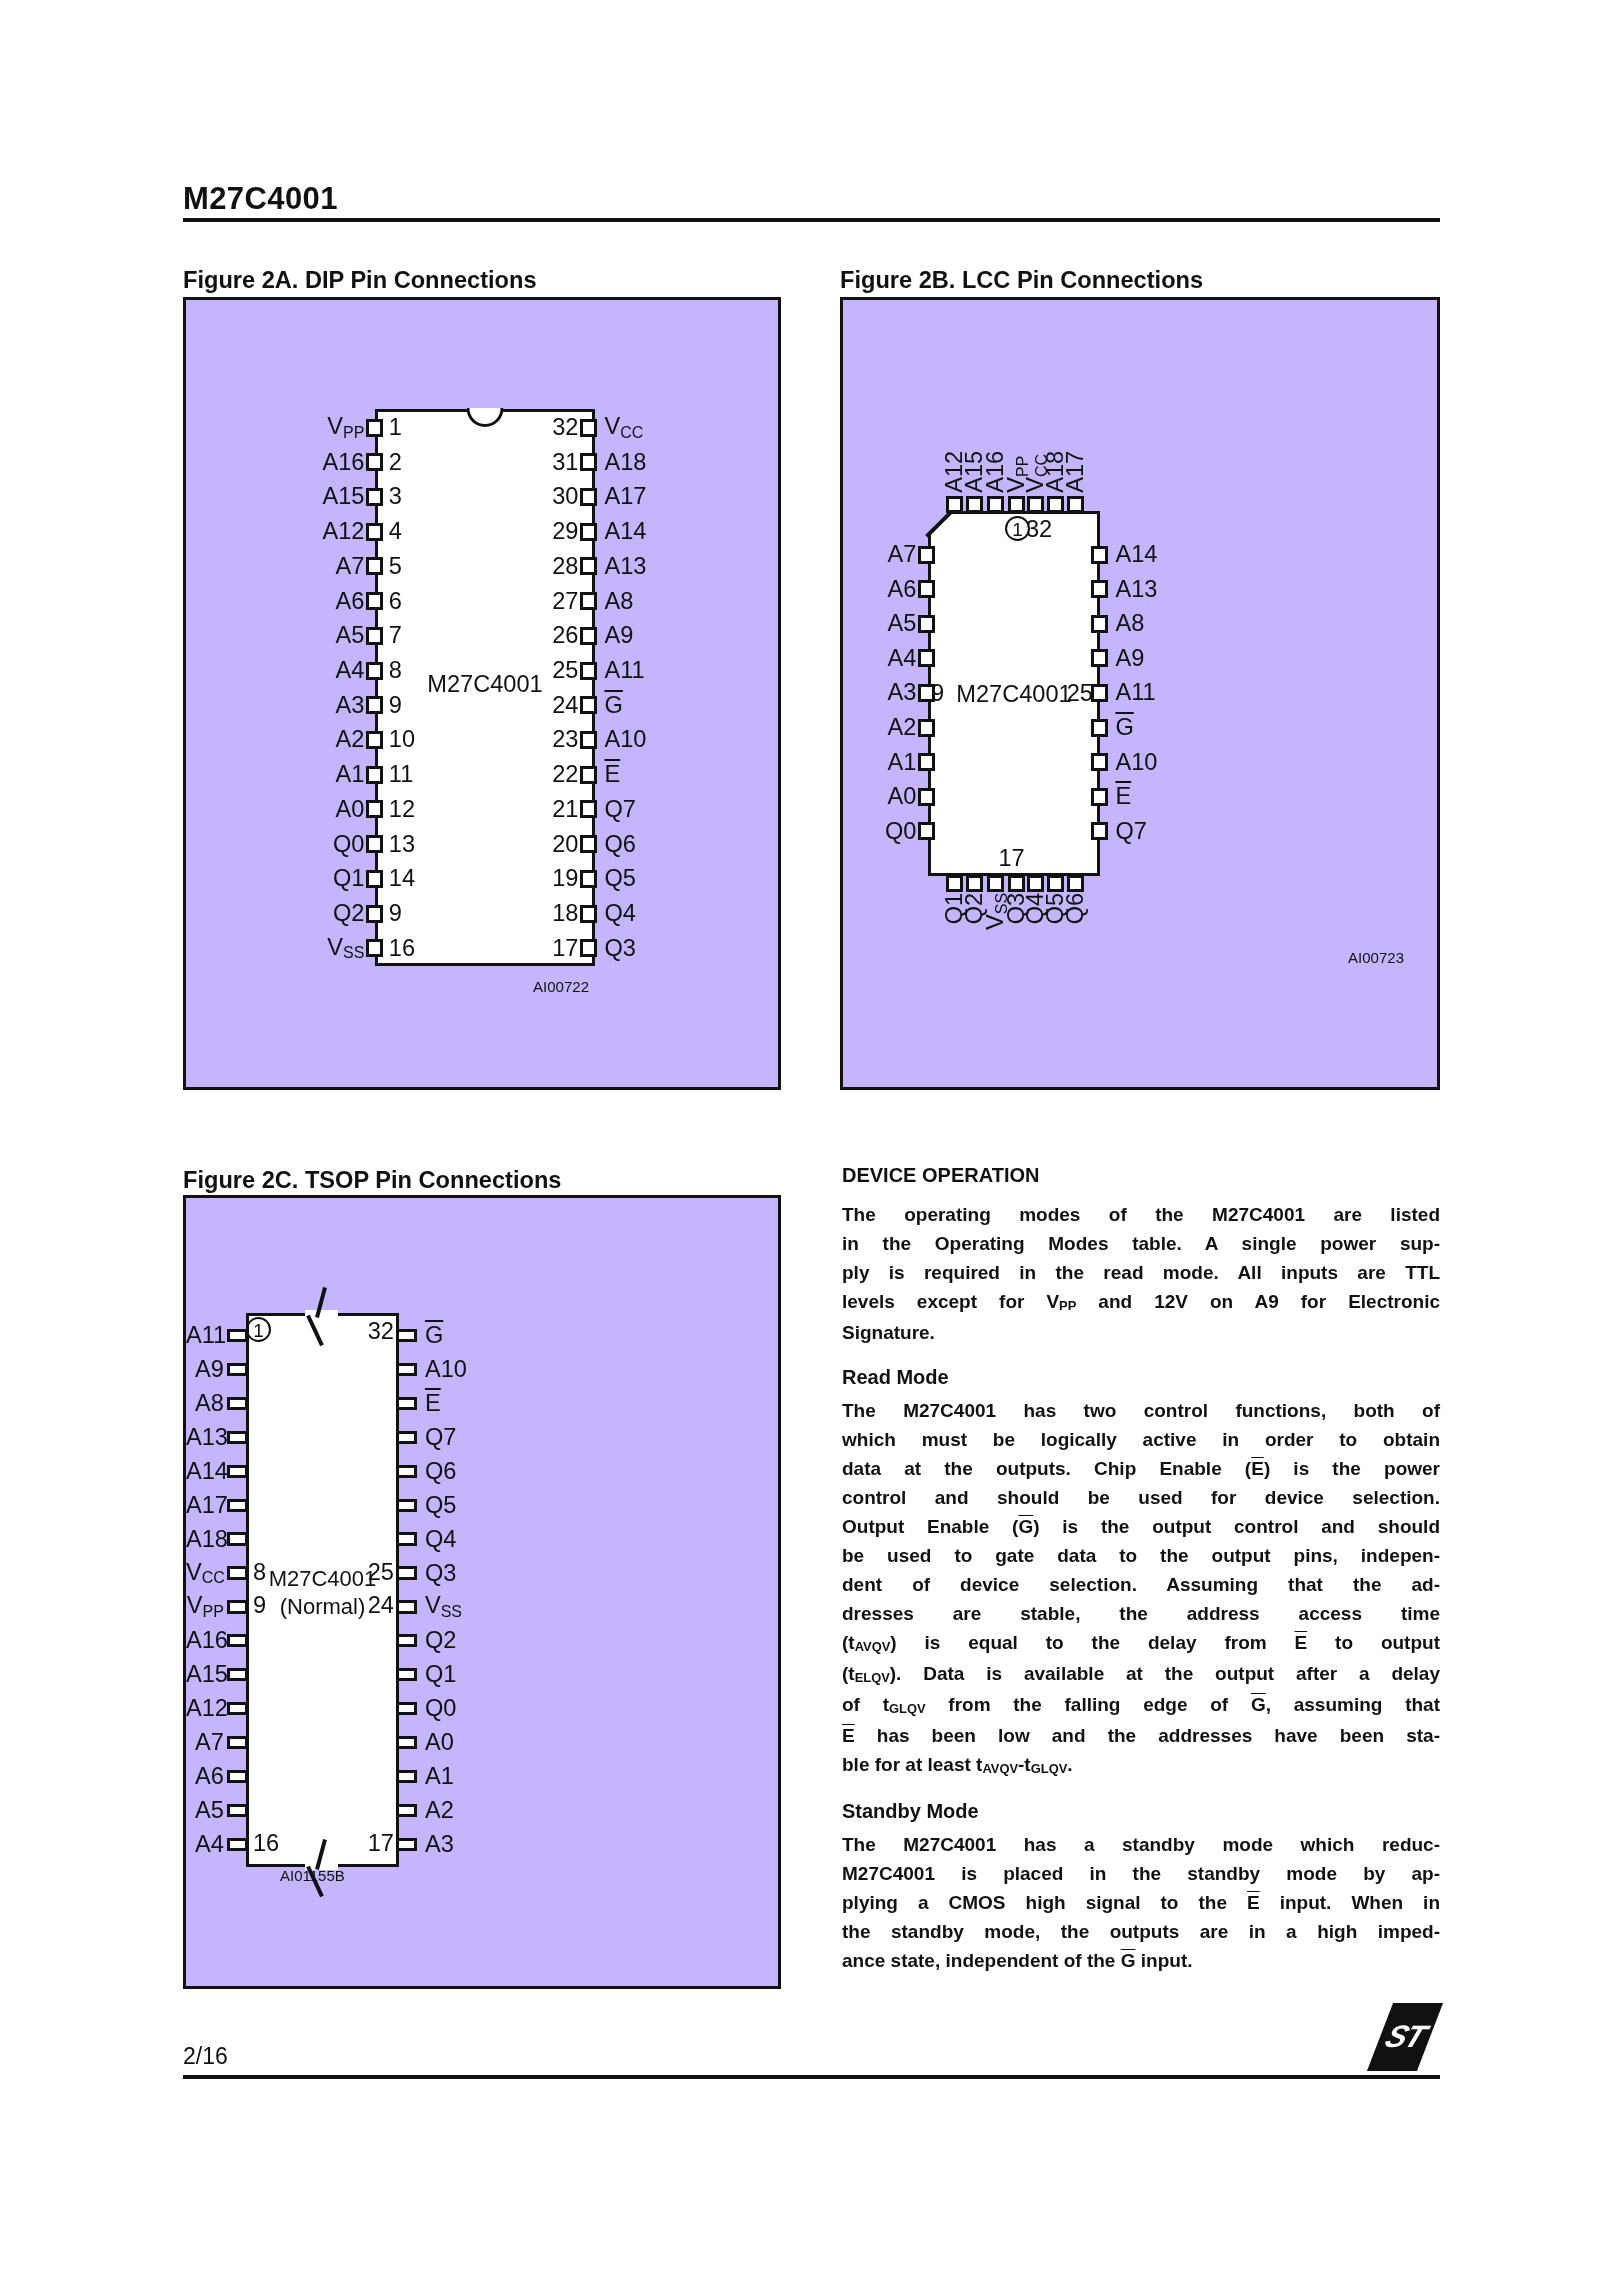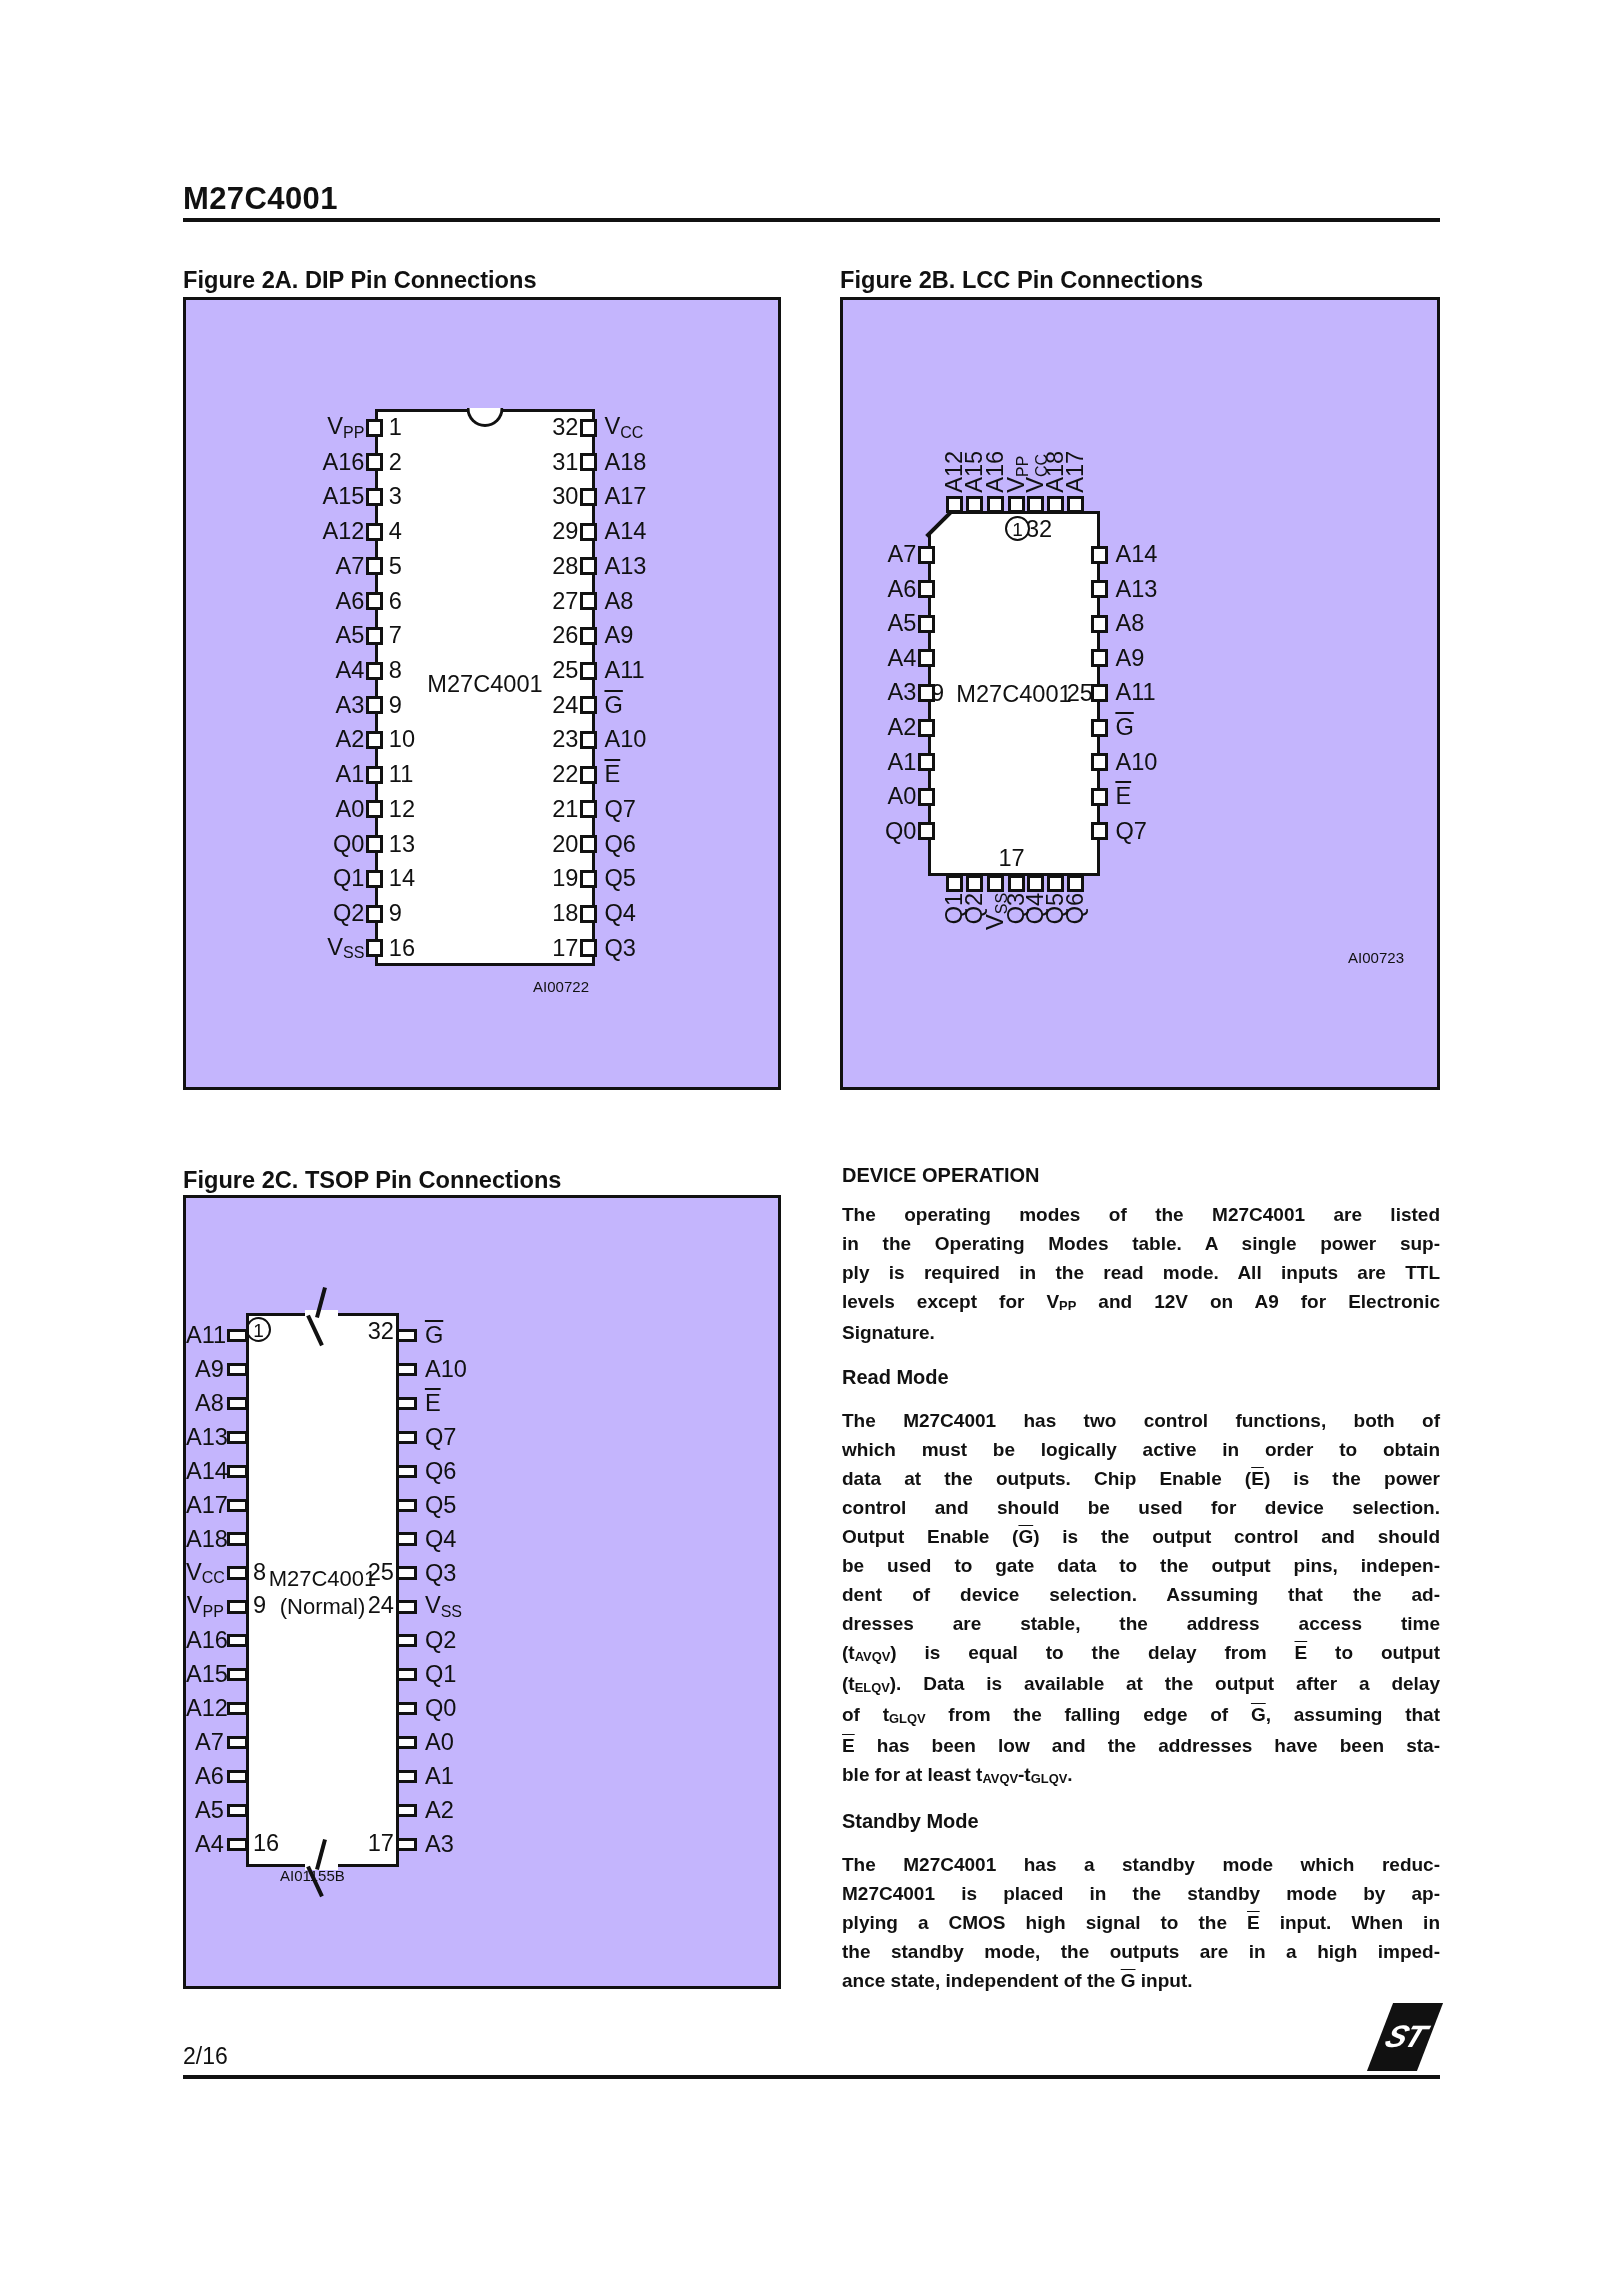--- a/index.html
+++ b/index.html
@@ -110,21 +110,21 @@
   .brk-bot .z2 { left:127px; top:667px; height:33px; transform:rotate(-25deg); }
 
   
   .devop { position:absolute; left:842px; top:1163px; width:598px; }
   .dev-h { font-size:20px; font-weight:bold; line-height:24px; }
   .para { font-size:19px; line-height:29px;font-weight:bold; }
   .para .ln { text-align:justify; text-align-last:justify; }
   .para .ln:last-child { text-align-last:left; }
   .mt-intro { margin-top:12.6px; }
   .mt-head  { margin-top:18px; }
-  .mt-para  { margin-top:17px; }
+  .mt-para  { margin-top:7px; }
 </style>
 </head>
 <body>
 
 <div class="page">
 
   <div class="hdr-title">M27C4001</div>
   <div class="hdr-rule"></div>
 
   <div class="fig-title t2a">Figure 2A. DIP Pin Connections</div>

